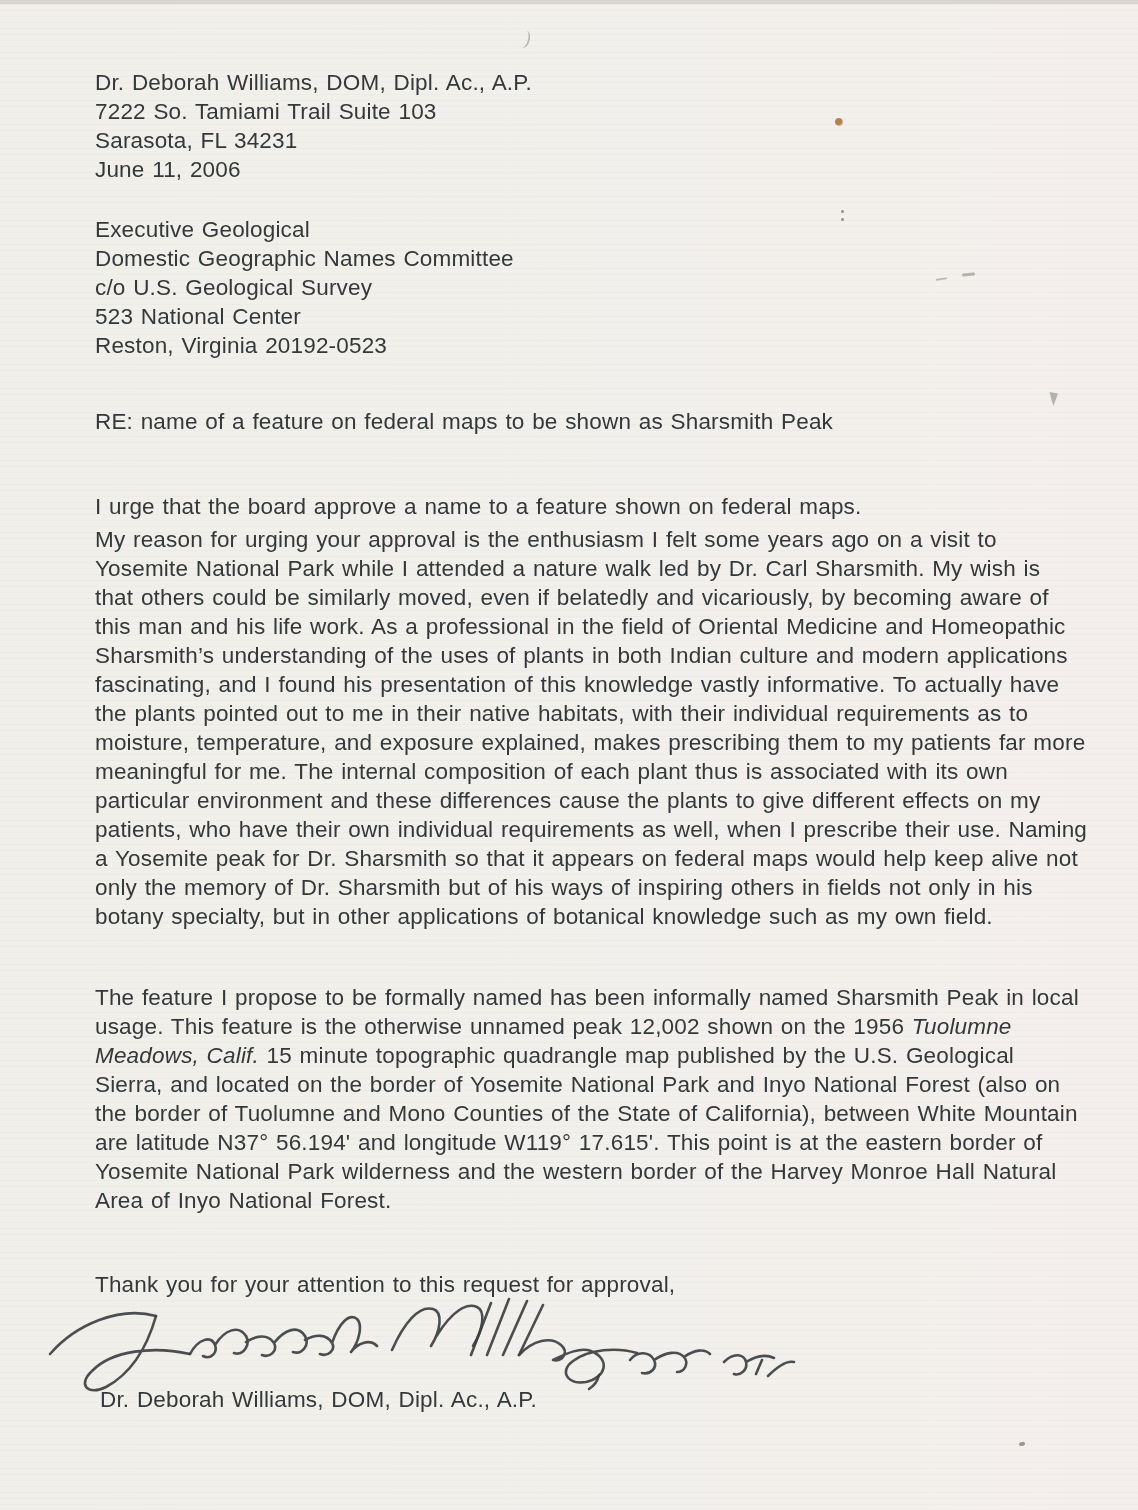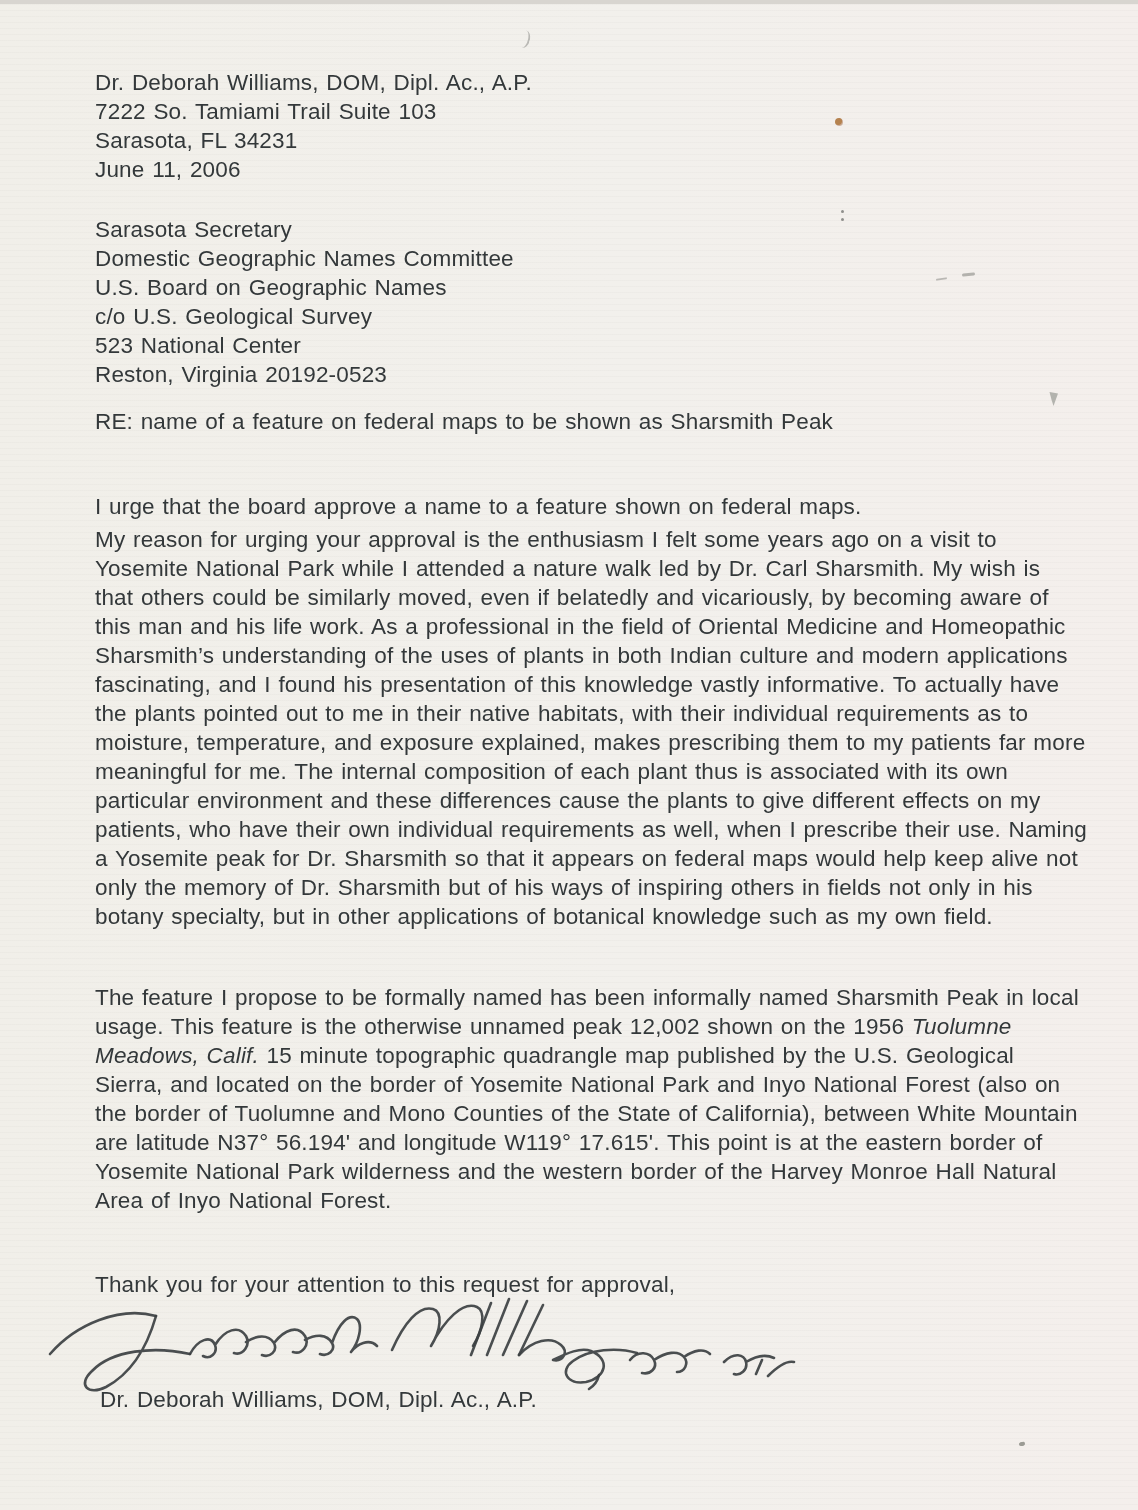--- a/index.html
+++ b/index.html
@@ -69,23 +69,22 @@
 <div class="page">
 
   <div class="block sender">
       <div class="line">Dr. Deborah Williams, DOM, Dipl. Ac., A.P.</div>
       <div class="line">7222 So. Tamiami Trail Suite 103</div>
       <div class="line">Sarasota, FL 34231</div>
       <div class="line">June 11, 2006</div>
     </div>
 
   <div class="block recipient">
-      <div class="line">Sarasota Secretary</div>
+      <div class="line">Executive Geological</div>
       <div class="line">Domestic Geographic Names Committee</div>
-      <div class="line">U.S. Board on Geographic Names</div>
       <div class="line">c/o U.S. Geological Survey</div>
       <div class="line">523 National Center</div>
       <div class="line">Reston, Virginia 20192-0523</div>
     </div>
 
   <div class="block subject">RE: name of a feature on federal maps to be shown as Sharsmith Peak</div>
 
   <div class="block opening">I urge that the board approve a name to a feature shown on federal maps.</div>
 
   <div class="block para1">

